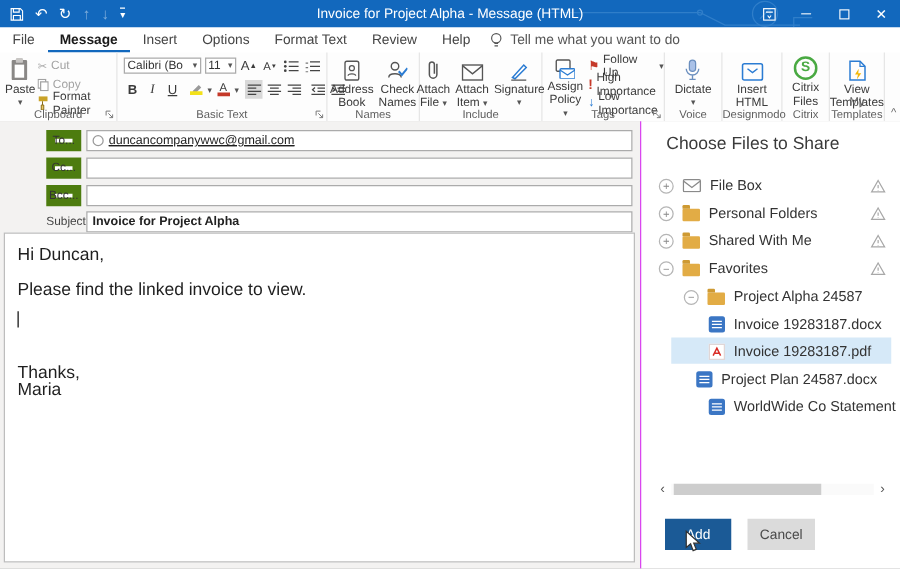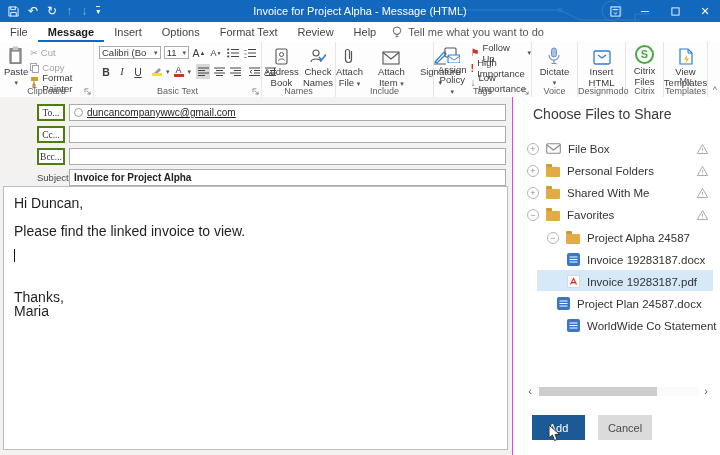--- a/index.html
+++ b/index.html
@@ -34,22 +34,22 @@
   .fontbox{border:1px solid #ABABAB;background:#fff;font-size:9.5px;color:#333;height:13px;line-height:13px;
            padding:0 2px;display:flex;align-items:center;justify-content:space-between;box-sizing:border-box;}
   .mini{display:inline-flex;align-items:center;justify-content:center;height:15px;min-width:14px;font-size:10.5px;color:#3B3B3B;}
   .mini.pressed{background:#D8D8D8;}
   .glyph-b{font-weight:bold;} .glyph-i{font-style:italic;font-family:"Liberation Serif",serif;} .glyph-u{text-decoration:underline;}
   .colorbar{display:inline-block;width:10px;height:3px;margin-top:-2px;}
   
   .compose{position:absolute;left:0;top:97px;width:512px;height:358px;background:#F3F2F1;}
   .sendbtn{position:absolute;left:5px;top:7px;width:27px;height:46px;background:#fff;border:1px solid #ABABAB;
            display:flex;flex-direction:column;align-items:center;justify-content:center;gap:3px;font-size:9.5px;color:#333;}
-  .fldbtn{position:absolute;left:37px;width:28px;height:17px;background:#fff;border:2px solid #4d7c0f;box-sizing:border-box;
-          font-size:9.5px;color:#333;display:flex;align-items:center;justify-content:center;font-family:Liberation Serif, serif;}
+  .fldbtn{position:absolute;left:37px;width:28px;height:17px;background:#fff;border:7px solid #4d7c0f;box-sizing:border-box;
+          font-size:9.5px;color:#333;display:flex;align-items:center;justify-content:center;}
   .fld{position:absolute;left:69px;width:437px;height:17px;background:#fff;border:1px solid #ABABAB;box-sizing:border-box;
        font-size:10px;display:flex;align-items:center;padding:0 4px;gap:4px;}
   .subject-label{position:absolute;left:37px;top:73px;font-size:9.5px;color:#444;line-height:15px;}
   .presence{width:7px;height:7px;border:1px solid #9A9A9A;border-radius:50%;background:#fff;flex:0 0 auto;}
   .addr{color:#1F1F1F;text-decoration:underline;}
   .bodybox{position:absolute;left:3px;top:89px;width:505px;height:264px;background:#fff;border:1px solid #BDBDBD;box-sizing:border-box;}
   .bodytext{position:absolute;left:10px;font-size:14px;color:#1F1F1F;}
   .caret{position:absolute;left:10px;width:1px;height:13px;background:#111;}
   
   .panel{position:absolute;left:512px;top:97px;width:244px;height:358px;background:#fff;border-left:1px solid #d946ef;box-sizing:border-box;}
@@ -304,21 +304,21 @@
               <path d="M2 14 c0-4 10-4 10 0" fill="none" stroke="#555" stroke-width="1.1"></path>
               <path d="M10 9 l2.5 3 L17 6.5" fill="none" stroke="#2B7CD3" stroke-width="1.6"></path>
             </svg>
         </span>
         <span>Check</span>
         <span>Names</span>
       </div>
       <div class="rgroup-label">Names</div>
     </div>
 
-    <div class="rgroup" style="width:98px;display:flex;gap:15px;">
+    <div class="rgroup" style="width:98px;display:flex;justify-content:center;gap:4px;">
       <div class="bigbtn">
         <span class="ic">
           <svg width="12" height="18" viewBox="0 0 12 18">
               <path d="M8.5 4 v8.5 a3 3 0 0 1 -6 0 V4.5 a2 2 0 0 1 4 0 V12" fill="none" stroke="#555" stroke-width="1.2"></path>
             </svg>
         </span>
         <span>Attach</span>
         <span><span>File</span> <span class="dd">▾</span></span>
       </div>
       <div class="bigbtn">

